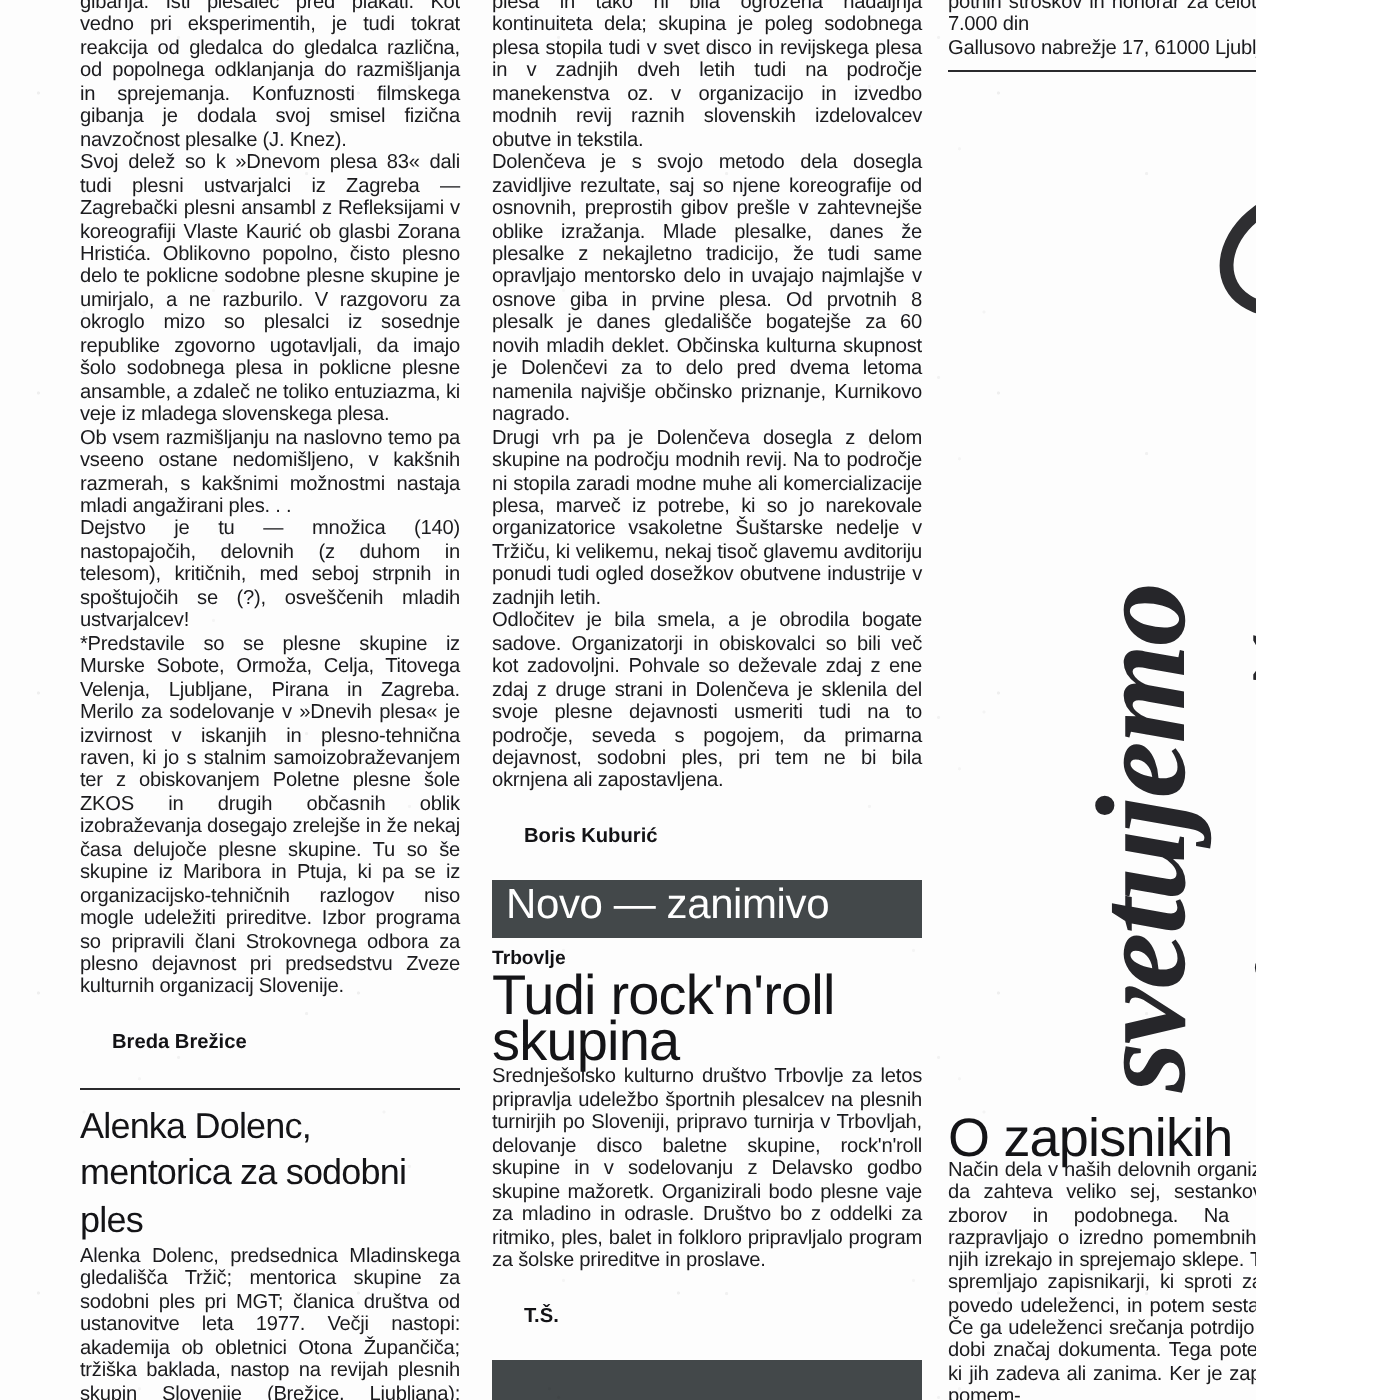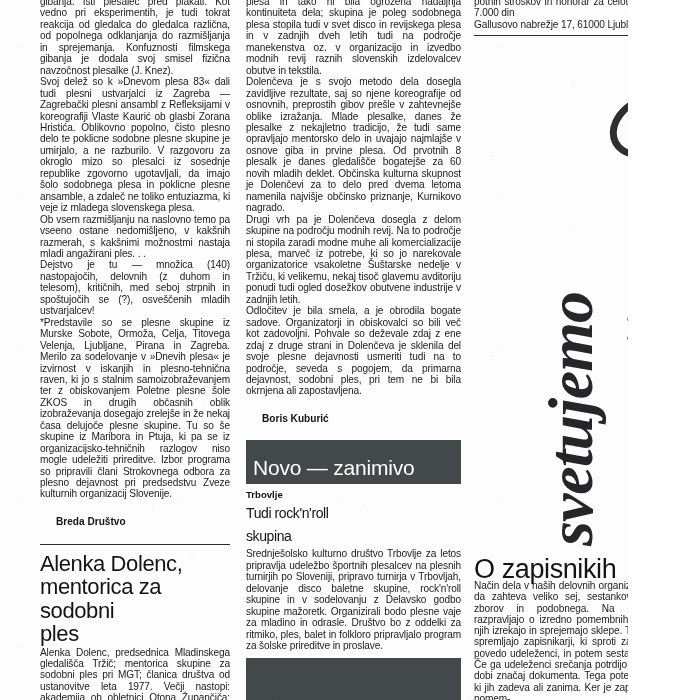--- a/index.html
+++ b/index.html
@@ -74,43 +74,43 @@
 
   .kicker {
     font-size: 9.6px;
     font-weight: bold;
     line-height: 12px;
     margin: 0 0 1px 0;
     color: #121215;
   }
 
   .headline {
-    font-size: 22px;
+    font-size: 18px;
     line-height: 23.5px;
     font-weight: normal;
     margin: 0 0 1px 0;
     letter-spacing: -0.4px;
     color: #141417;
   }
-  .headline.sm { font-size: 14px; line-height: 22.5px; }
+  .headline.sm { font-size: 28px; line-height: 22.5px; }
 
   .rule {
     border: 0;
     border-top: 1.6px solid #2a2a2d;
     margin: 5px 0 7px 0;
     height: 0;
   }
   .rule.thin { border-top-width: 1.3px; }
 
   .sectionbar {
     background: #43484a;
     color: #ffffff;
     font-size: 21px;
     line-height: 24px;
-    padding: 16px 7px 4px 7px;
+    padding: 1px 7px 4px 7px;
     margin: 6px 0 5px 0;
     letter-spacing: -0.2px;
     box-sizing: border-box;
   }
   .sectionbar.two-line { line-height: 23px; padding-bottom: 5px; }
 
   
   .vertical-wrap {
     position: absolute;
     left: 474px;
@@ -173,21 +173,21 @@
 <div class="page">
 
   <div class="col col-left">
 
     <div class="clip-top">
       <p class="body-txt">gibanja. Isti plesalec pred plakati. Kot vedno pri eksperimentih, je tudi tokrat reakcija od gledalca do gledalca različna, od popolnega odklanjanja do razmišljanja in sprejemanja. Konfuznosti filmskega gibanja je dodala svoj smisel fizična navzočnost plesalke (J. Knez).</p>
       <p class="body-txt">Svoj delež so k »Dnevom plesa 83« dali tudi plesni ustvarjalci iz Zagreba — Zagrebački plesni ansambl z Refleksijami v koreografiji Vlaste Kaurić ob glasbi Zorana Hristića. Oblikovno popolno, čisto plesno delo te poklicne sodobne plesne skupine je umirjalo, a ne razburilo. V razgovoru za okroglo mizo so plesalci iz sosednje republike zgovorno ugotavljali, da imajo šolo sodobnega plesa in poklicne plesne ansamble, a zdaleč ne toliko entuziazma, ki veje iz mladega slovenskega plesa.</p>
       <p class="body-txt">Ob vsem razmišljanju na naslovno temo pa vseeno ostane nedomišljeno, v kakšnih razmerah, s kakšnimi možnostmi nastaja mladi angažirani ples. . .</p>
       <p class="body-txt">Dejstvo je tu — množica (140) nastopajočih, delovnih (z duhom in telesom), kritičnih, med seboj strpnih in spoštujočih se (?), osveščenih mladih ustvarjalcev!</p>
       <p class="body-txt">*Predstavile so se plesne skupine iz Murske Sobote, Ormoža, Celja, Titovega Velenja, Ljubljane, Pirana in Zagreba. Merilo za sodelovanje v »Dnevih plesa« je izvirnost v iskanjih in plesno-tehnična raven, ki jo s stalnim samoizobraževanjem ter z obiskovanjem Poletne plesne šole ZKOS in drugih občasnih oblik izobraževanja dosegajo zrelejše in že nekaj časa delujoče plesne skupine. Tu so še skupine iz Maribora in Ptuja, ki pa se iz organizacijsko-tehničnih razlogov niso mogle udeležiti prireditve. Izbor programa so pripravili člani Strokovnega odbora za plesno dejavnost pri predsedstvu Zveze kulturnih organizacij Slovenije.</p>
-      <p class="byline">Breda Društvo</p>
+      <p class="byline">Breda Brežice</p>
     </div>
 
     <hr class="rule">
 
     <div>
       <h1 class="headline">
         <span>Alenka Dolenc,</span><br>
         <span>mentorica za sodobni</span><br>
         <span>ples</span>
       </h1>
@@ -208,20 +208,21 @@
 
     <div class="sectionbar">Novo — zanimivo</div>
 
     <div>
       <p class="kicker">Trbovlje</p>
       <h2 class="headline sm">
         <span>Tudi rock'n'roll</span><br>
         <span>skupina</span>
       </h2>
       <p class="body-txt">Srednješolsko kulturno društvo Trbovlje za letos pripravlja udeležbo športnih plesalcev na plesnih turnirjih po Sloveniji, pripravo turnirja v Trbovljah, delovanje disco baletne skupine, rock'n'roll skupine in v sodelovanju z Delavsko godbo skupine mažoretk. Organizirali bodo plesne vaje za mladino in odrasle. Društvo bo z oddelki za ritmiko, ples, balet in folkloro pripravljalo program za šolske prireditve in proslave.</p>
+      <p class="byline">T.Š.</p>
     </div>
 
     <div class="sectionbar two-line">
       <br>
       <span>ponudba</span>
     </div>
 
     <p class="body-txt"><span>Šuštarske vas, da je </span><b>Studio za svobodni</b></p>
 
   </div>

